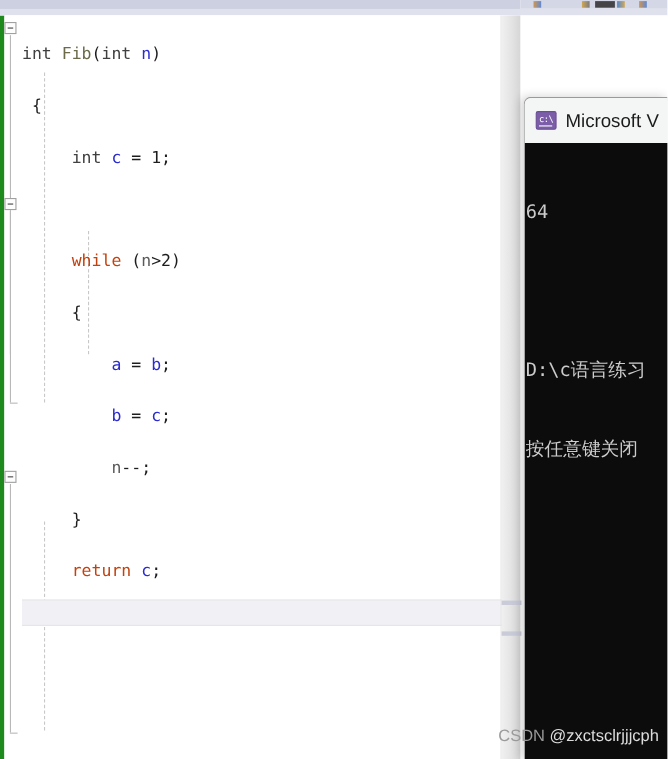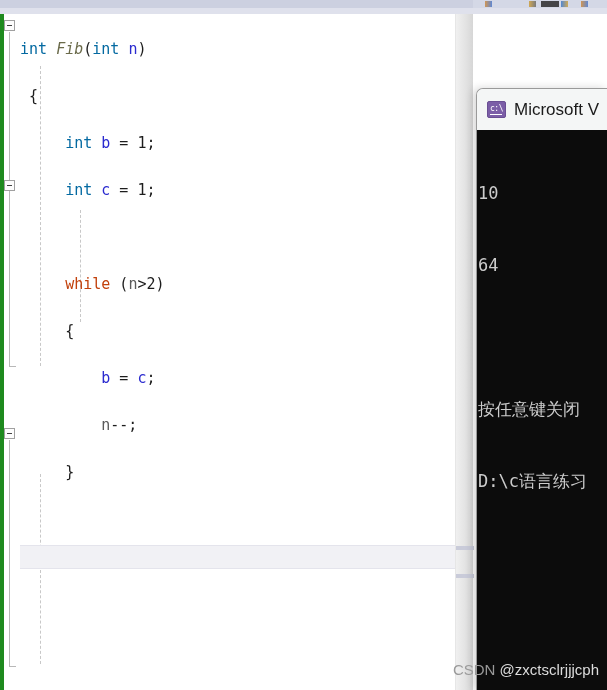--- a/index.html
+++ b/index.html
@@ -118,23 +118,23 @@
   .ln { height: 23.5px; position: relative; }
   #current-line-hl {
     position: absolute;
     left: 20px;
     width: 453px; height: 23.5px;
     background: #f1f1f5;
     border-top: 1px solid #e4e4ec;
     border-bottom: 1px solid #e4e4ec;
     box-sizing: border-box;
   }
-  .kw   { color: #0369a1; }   
+  .kw   { color: #404040; }   
   .kw2  { color: #c2410c; }   
-  .fn   { color: #6b6b4b; font-style: italic; }   
+  .fn   { color: #6b6b4b; }   
   .id   { color: #2b2bcf; }   
   .pl   { color: #1d1d1d; }   
   .num  { color: #1d1d1d; }
   .dim  { color: #5a5a5a; }
 
   
   #editor-scroll {
     position: absolute;
     left: 455px; top: 14px;
     width: 18px; height: 676px;
@@ -267,28 +267,29 @@
 
     <div class="indent-guide" style="left:40px;top:52px;height:300px;"></div>
     <div class="indent-guide" style="left:80px;top:196px;height:112px;"></div>
     <div class="indent-guide" style="left:40px;top:460px;height:190px;"></div>
 
     <div id="current-line-hl" style="top:531px;"></div>
 
     <div id="code">
 <div class="ln"><span class="kw">int</span> <span class="fn">Fib</span><span class="pl">(</span><span class="kw">int</span> <span class="id">n</span><span class="pl">)</span></div>
 <div class="ln"> <span class="pl">{</span></div>
-<div class="ln">     <span class="kw">int</span> <span class="id">b</span> <span class="pl">=</span> <span class="num">1</span><span class="pl">;</span></div>
 <div class="ln">     <span class="kw">int</span> <span class="id">c</span> <span class="pl">=</span> <span class="num">1</span><span class="pl">;</span></div>
 <div class="ln"> </div>
 <div class="ln">     <span class="kw2">while</span> <span class="pl">(</span><span class="dim">n</span><span class="pl">&gt;</span><span class="num">2</span><span class="pl">)</span></div>
 <div class="ln">     <span class="pl">{</span></div>
+<div class="ln">         <span class="id">a</span> <span class="pl">=</span> <span class="id">b</span><span class="pl">;</span></div>
 <div class="ln">         <span class="id">b</span> <span class="pl">=</span> <span class="id">c</span><span class="pl">;</span></div>
 <div class="ln">         <span class="dim">n</span><span class="pl">--;</span></div>
 <div class="ln">     <span class="pl">}</span></div>
+<div class="ln">     <span class="kw2">return</span> <span class="id">c</span><span class="pl">;</span></div>
 
 
 
 
 
 
 
 
 
 
@@ -301,23 +302,22 @@
     <div class="scroll-mark" style="top:532px;"></div>
     <div class="scroll-mark" style="top:560px;"></div>
   </div>
 
   <div id="console-win">
     <div id="console-titlebar">
       <div id="console-icon"></div>
       <div id="console-title">Microsoft V</div>
     </div>
     <div id="console-body">
-      <div class="con-line">10</div>
       <div class="con-line">64</div>
       <div class="con-blank"></div>
+      <div class="con-line">D:\c语言练习</div>
       <div class="con-line">按任意键关闭</div>
-      <div class="con-line">D:\c语言练习</div>
     </div>
   </div>
 
   <div id="watermark"><span>CSDN </span><span class="wm-on-dark">@zxctsclrjjjcph</span></div>
 
 </div>
 
 </body></html>

